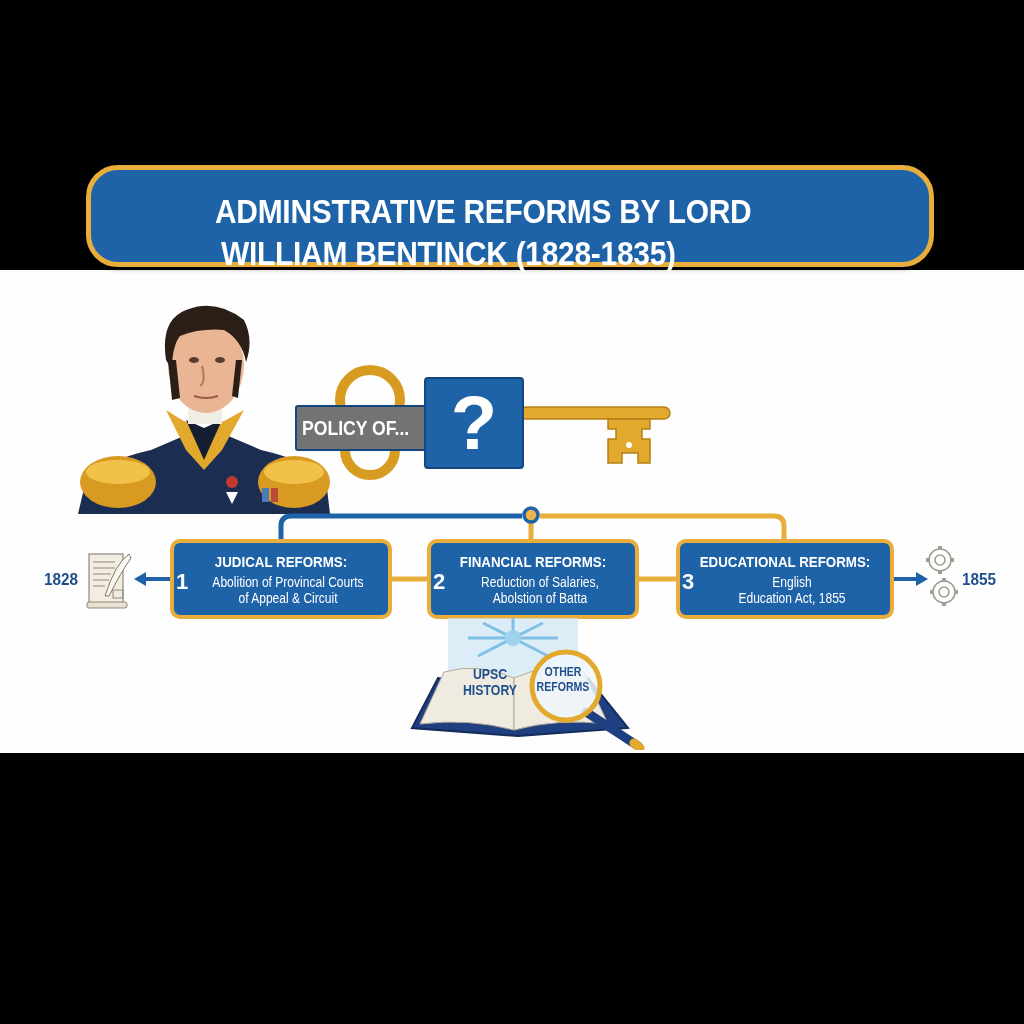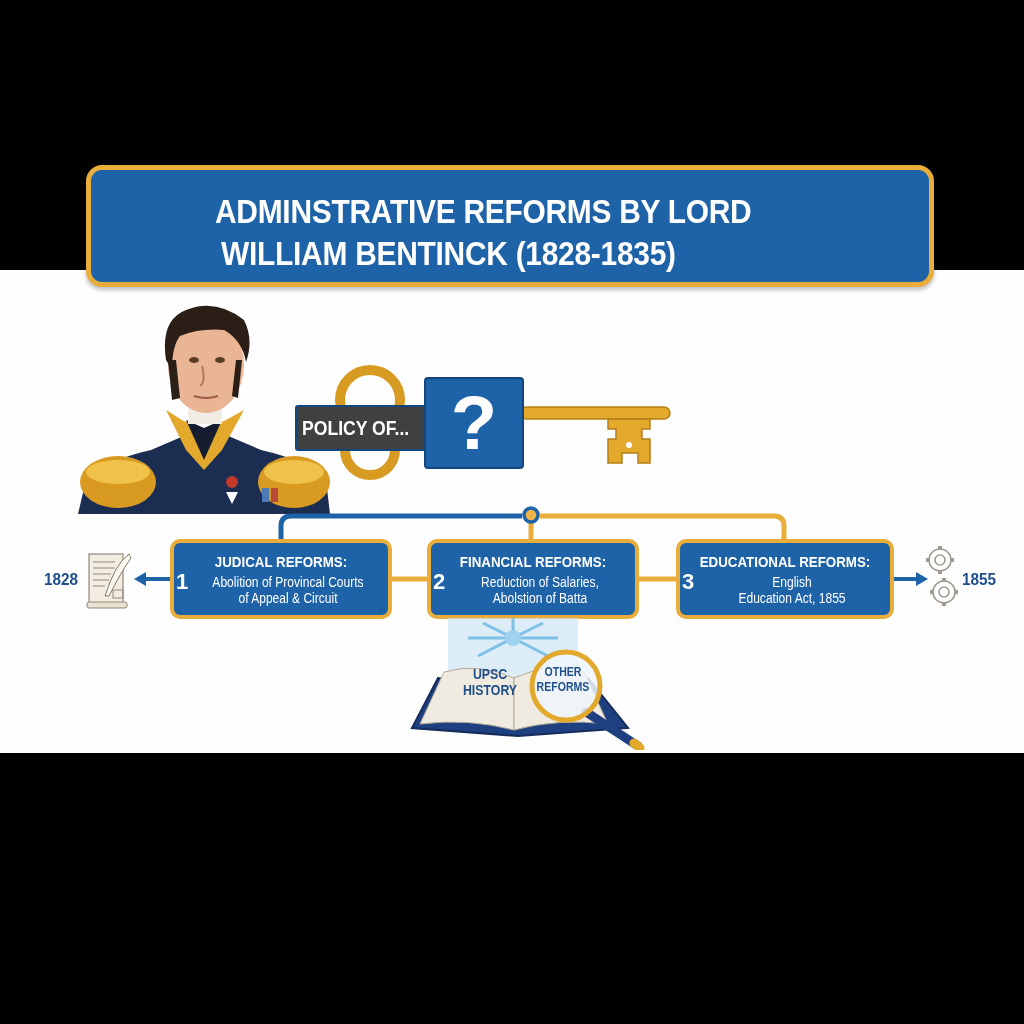--- a/index.html
+++ b/index.html
@@ -1,27 +1,27 @@
 <!DOCTYPE html>
 <html><head>
 <meta charset="utf-8">
 <style>
   html, body { margin:0; padding:0; }
   body { width:1024px; height:1024px; background:#000; position:relative; overflow:hidden; font-family:"Liberation Sans", "DejaVu Sans", sans-serif; }
   .canvas { position:absolute; left:0; top:270px; width:1024px; height:483px; background:#fefefe; }
-  .title-box { position:absolute; left:86px; top:165px; width:848px; height:122px; box-sizing:border-box;
-    background:#1e62a8; border:5px solid #e8ad3a; border-radius:16px; box-shadow:0 3px 4px rgba(0,0,0,0.25); }
+  .title-box { position:absolute; left:86px; top:165px; width:848px; height:102px; box-sizing:border-box;
+    background:#1e62a8; border:5px solid #e8ad3a; border-radius:32px; box-shadow:0 3px 4px rgba(0,0,0,0.25); }
   .title-line { position:absolute; color:#fff; font-weight:bold; font-size:34px; letter-spacing:-0.3px; transform:scaleX(0.88); transform-origin:left center; white-space:nowrap; }
   .title-line.l1 { left:124px; top:22px; }
   .title-line.l2 { left:130px; top:64px; }
 
   .portrait { position:absolute; left:76px; top:300px; width:256px; height:214px; }
 
   .key { position:absolute; left:290px; top:355px; width:390px; height:130px; }
-  .policy-label { position:absolute; left:295px; top:405px; width:150px; height:46px; background:#404040; border:2px solid #13467e; border-radius:3px; box-sizing:border-box; }
+  .policy-label { position:absolute; left:295px; top:405px; width:150px; height:46px; background:#737373; border:2px solid #13467e; border-radius:3px; box-sizing:border-box; }
   .policy-text { position:absolute; left:5px; top:10px; color:#fff; font-weight:bold; font-size:20px; transform:scaleX(0.88); transform-origin:left center; white-space:nowrap; }
   .qmark-box { position:absolute; left:424px; top:377px; width:100px; height:92px; background:#1e62a8; border:2px solid #13467e; border-radius:4px; box-sizing:border-box; }
   .qmark { position:absolute; left:0; right:0; top:2px; text-align:center; color:#fff; font-weight:bold; font-size:76px; line-height:84px; }
 
   .connectors { position:absolute; left:0; top:0; width:1024px; height:1024px; pointer-events:none; }
 
   .reform-box { position:absolute; top:539px; height:80px; box-sizing:border-box; background:#1e62a8; border:4px solid #e8ad3a; border-radius:10px; color:#fff; text-align:center; }
   .reform-box.b1 { left:170px; width:222px; }
   .reform-box.b2 { left:427px; width:212px; }
   .reform-box.b3 { left:676px; width:218px; }

